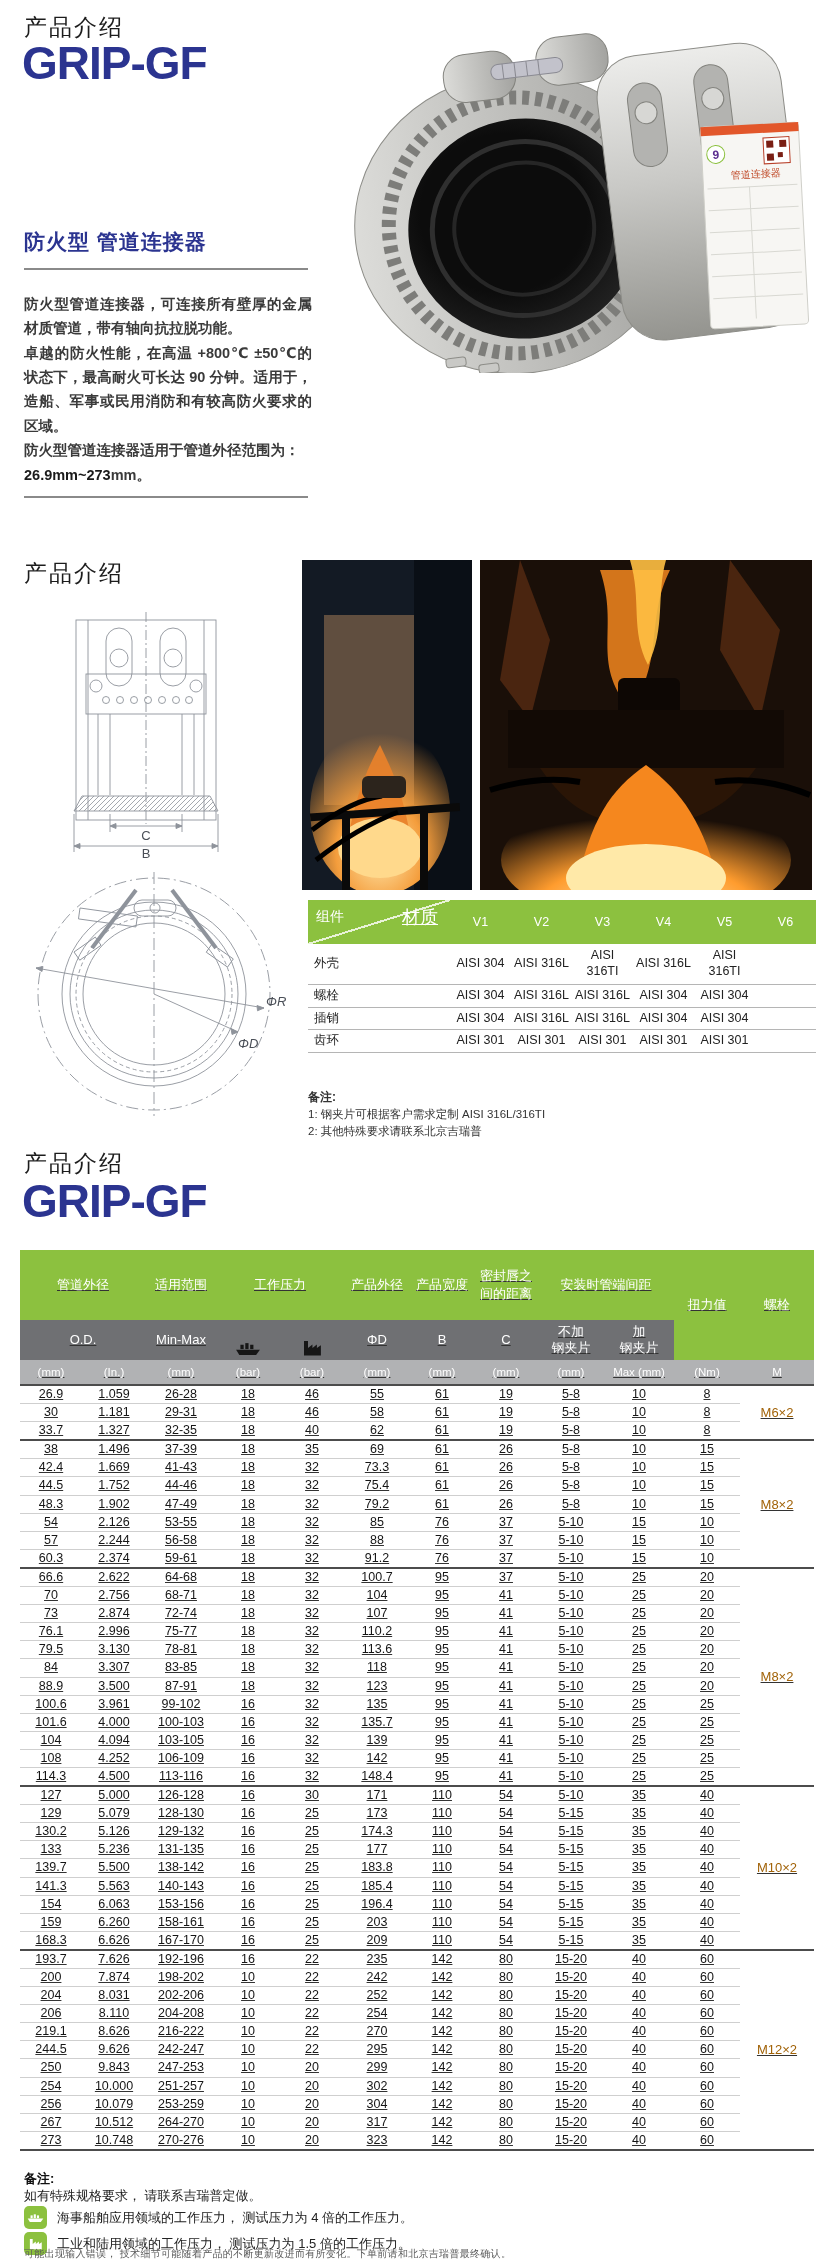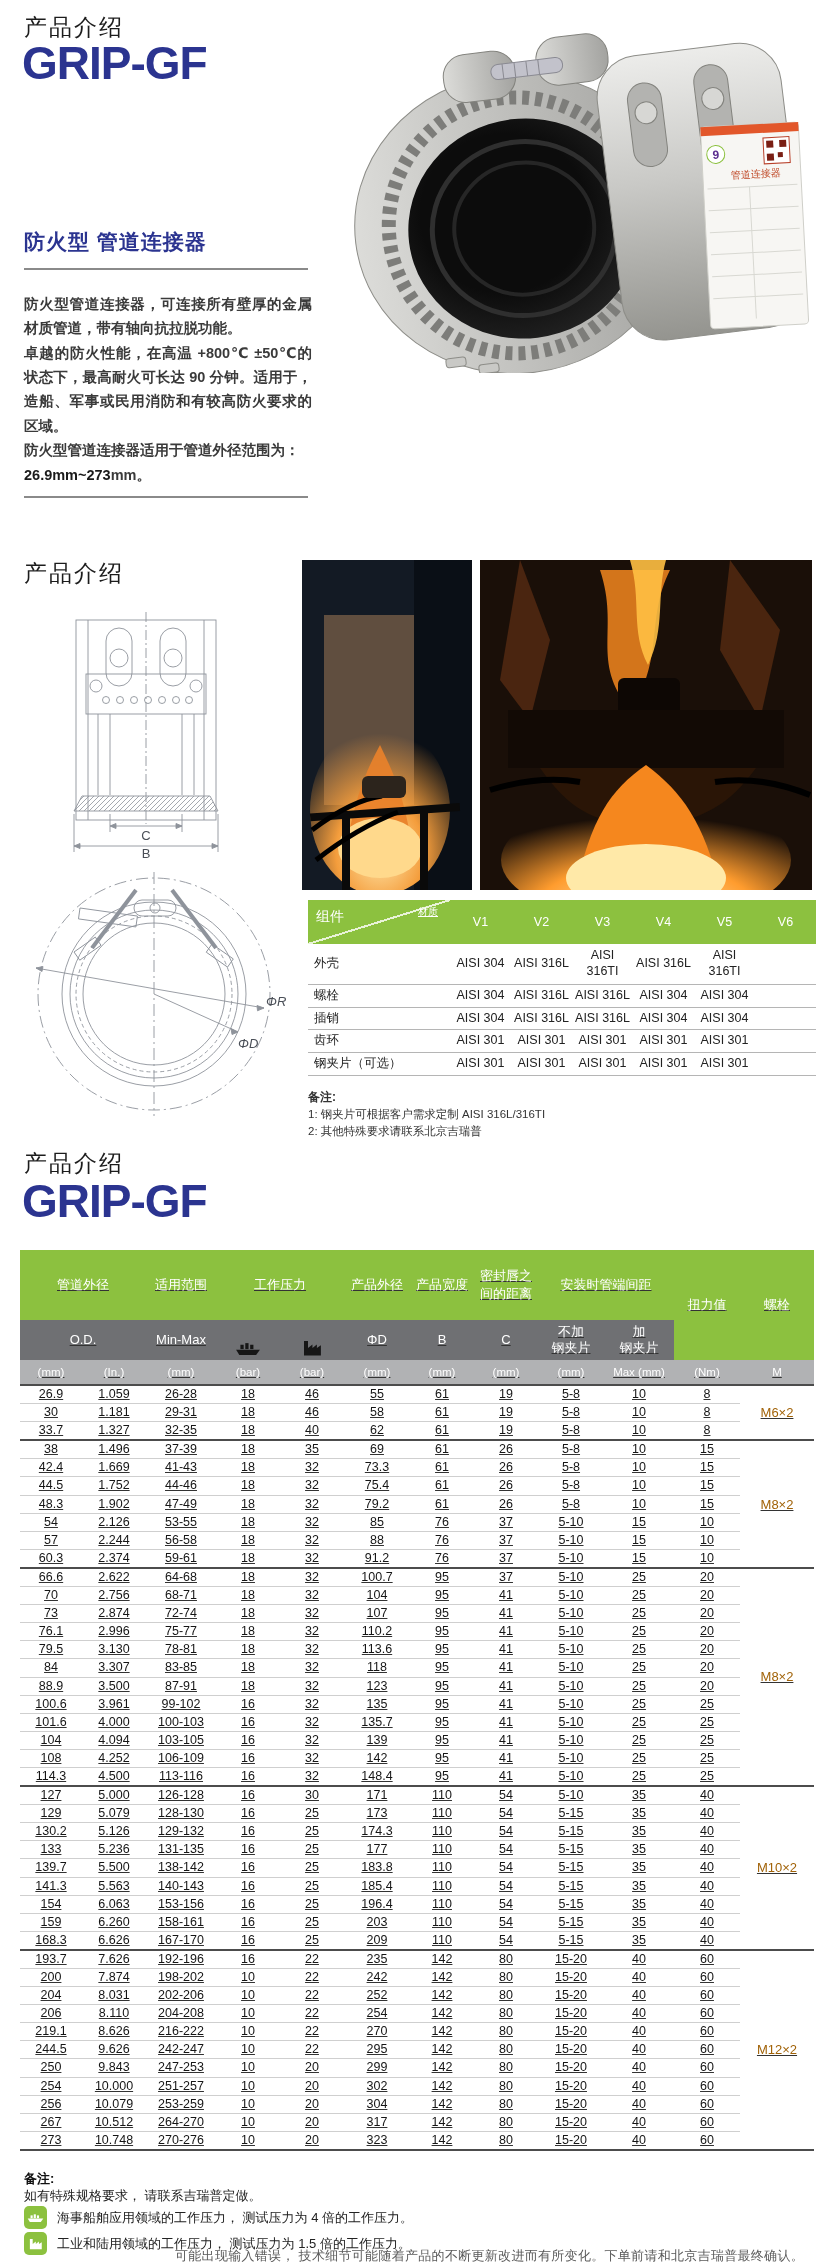--- a/index.html
+++ b/index.html
@@ -12,21 +12,21 @@
   .rule{height:2px;background:#8a8a8a;}
   .bodytext{width:288px;font-size:14.5px;line-height:1.68;color:#3a3a3a;text-align:justify;font-weight:bold;}
   .bodytext p{margin:0;}
   .range-line b{color:#1a1a1a;}
 
   
   table.materials{border-collapse:collapse;width:508px;font-size:12.5px;table-layout:fixed;}
   table.materials thead th{background:#8CC13F;color:#fff;font-weight:500;height:44px;padding:0;}
   table.materials .corner{position:relative;width:142px;
      background-image:linear-gradient(to bottom right,transparent calc(50% - 1px),#e9f3d8 calc(50% - 1px),#e9f3d8 calc(50% + 1px),transparent calc(50% + 1px)),linear-gradient(#8CC13F,#8CC13F);}
-  table.materials .corner .ct{position:absolute;top:5px;right:12px;font-size:10px;text-decoration:underline;}
+  table.materials .corner .ct{position:absolute;top:5px;right:12px;font-size:18px;text-decoration:underline;}
   table.materials .corner .cb{position:absolute;bottom:18px;left:8px;font-size:14px;}
   table.materials tbody td{border-bottom:1px solid #b5b5b5;text-align:center;color:#222;
      padding:3px 1px;line-height:1.25;}
   table.materials tbody td.mlabel{text-align:left;padding-left:6px;}
   table.materials tbody tr:first-child td{height:34px;}
 
   .mat-notes{font-size:11.5px;color:#333;line-height:1.5;}
   .mat-notes .nt{font-weight:700;font-size:12px;}
 
   
@@ -43,21 +43,21 @@
   table.spec tbody tr.group-end td{border-bottom:2px solid #4c4c4c;}
   table.spec tbody td.bolt-cell{border-bottom:2px solid #4c4c4c;font-size:13px;color:#a16207;}
   .hdr-icon{width:26px;height:16px;display:inline-block;vertical-align:middle;}
 
   
   .fnote-title{font-size:13px;font-weight:700;color:#111;}
   .fnote{font-size:13px;color:#222;text-align:center;}
   .icon-row{display:flex;align-items:center;gap:10px;}
   .gicon{width:23px;height:23px;border-radius:5px;background:#8CC13F;display:flex;
          align-items:center;justify-content:center;flex:0 0 auto;}
-  .fine{font-size:13px;color:#5a5a5a;letter-spacing:.3px;text-align:right;}
+  .fine{font-size:10px;color:#5a5a5a;letter-spacing:.3px;}
 
   svg text{font-family:"Liberation Sans","DejaVu Sans",sans-serif;}
 </style>
 </head>
 <body>
 
 <div class="page">
 
   <div class="abs kicker" style="left:24px;top:12px;">产品介绍</div>
   <div class="abs big-title" style="left:22px;top:36px;">GRIP-GF</div>
@@ -301,29 +301,20 @@
           <td class="mlabel">插销</td>
           <td>AISI 304</td>
           <td>AISI 316L</td>
           <td>AISI 316L</td>
           <td>AISI 304</td>
           <td>AISI 304</td>
           <td></td>
         </tr>
         <tr>
           <td class="mlabel">齿环</td>
-          <td>AISI 301</td>
-          <td>AISI 301</td>
-          <td>AISI 301</td>
-          <td>AISI 301</td>
-          <td>AISI 301</td>
-          <td></td>
-        </tr>
-        <tr>
-          <td class="mlabel">钢夹片（可选）</td>
           <td>AISI 301</td>
           <td>AISI 301</td>
           <td>AISI 301</td>
           <td>AISI 301</td>
           <td>AISI 301</td>
           <td></td>
         </tr>
       </tbody>
   </table>
 

